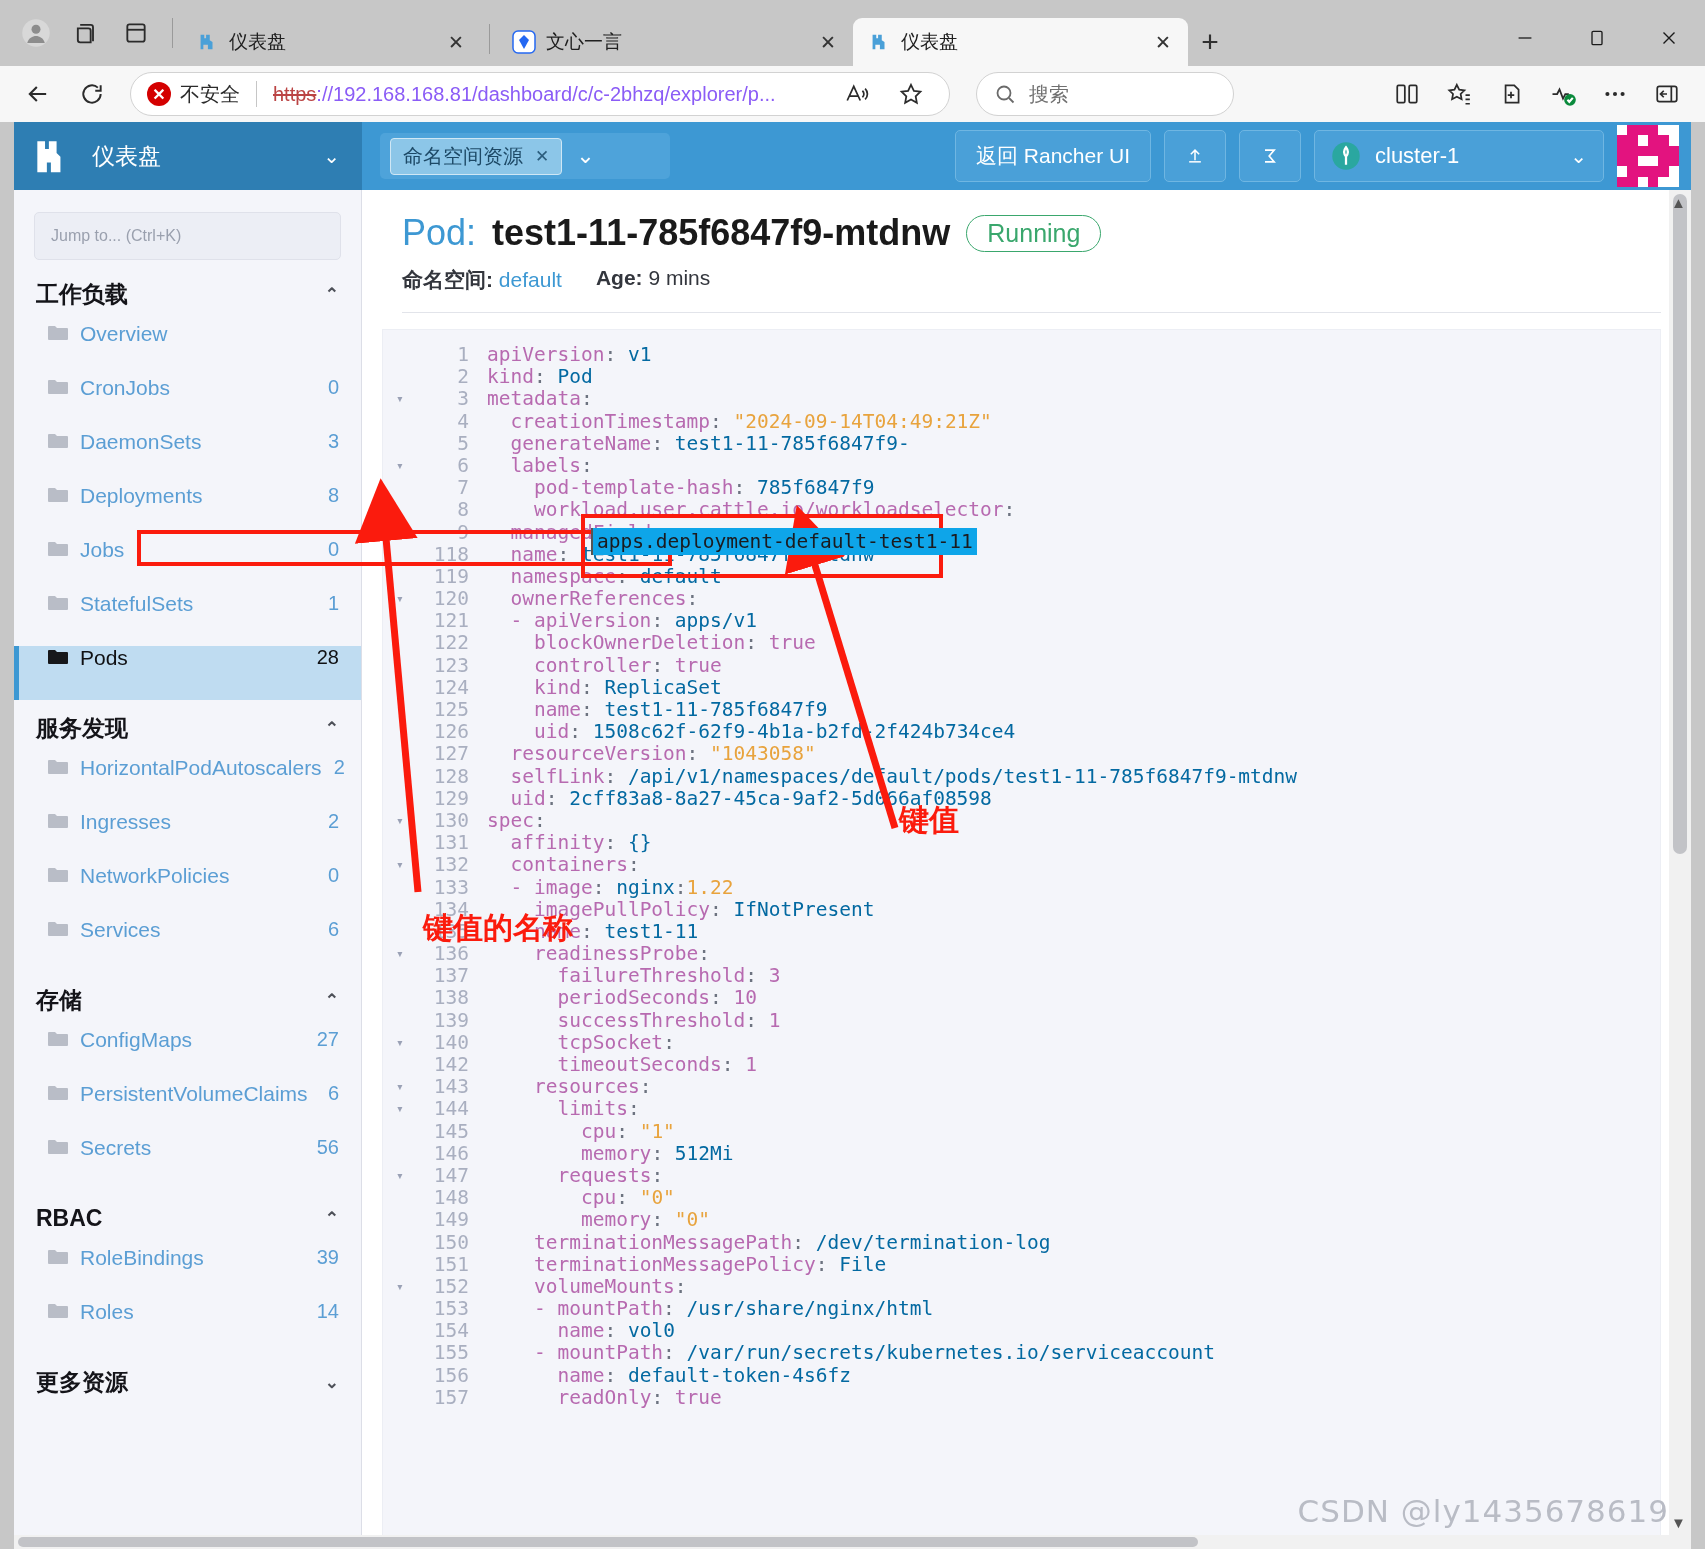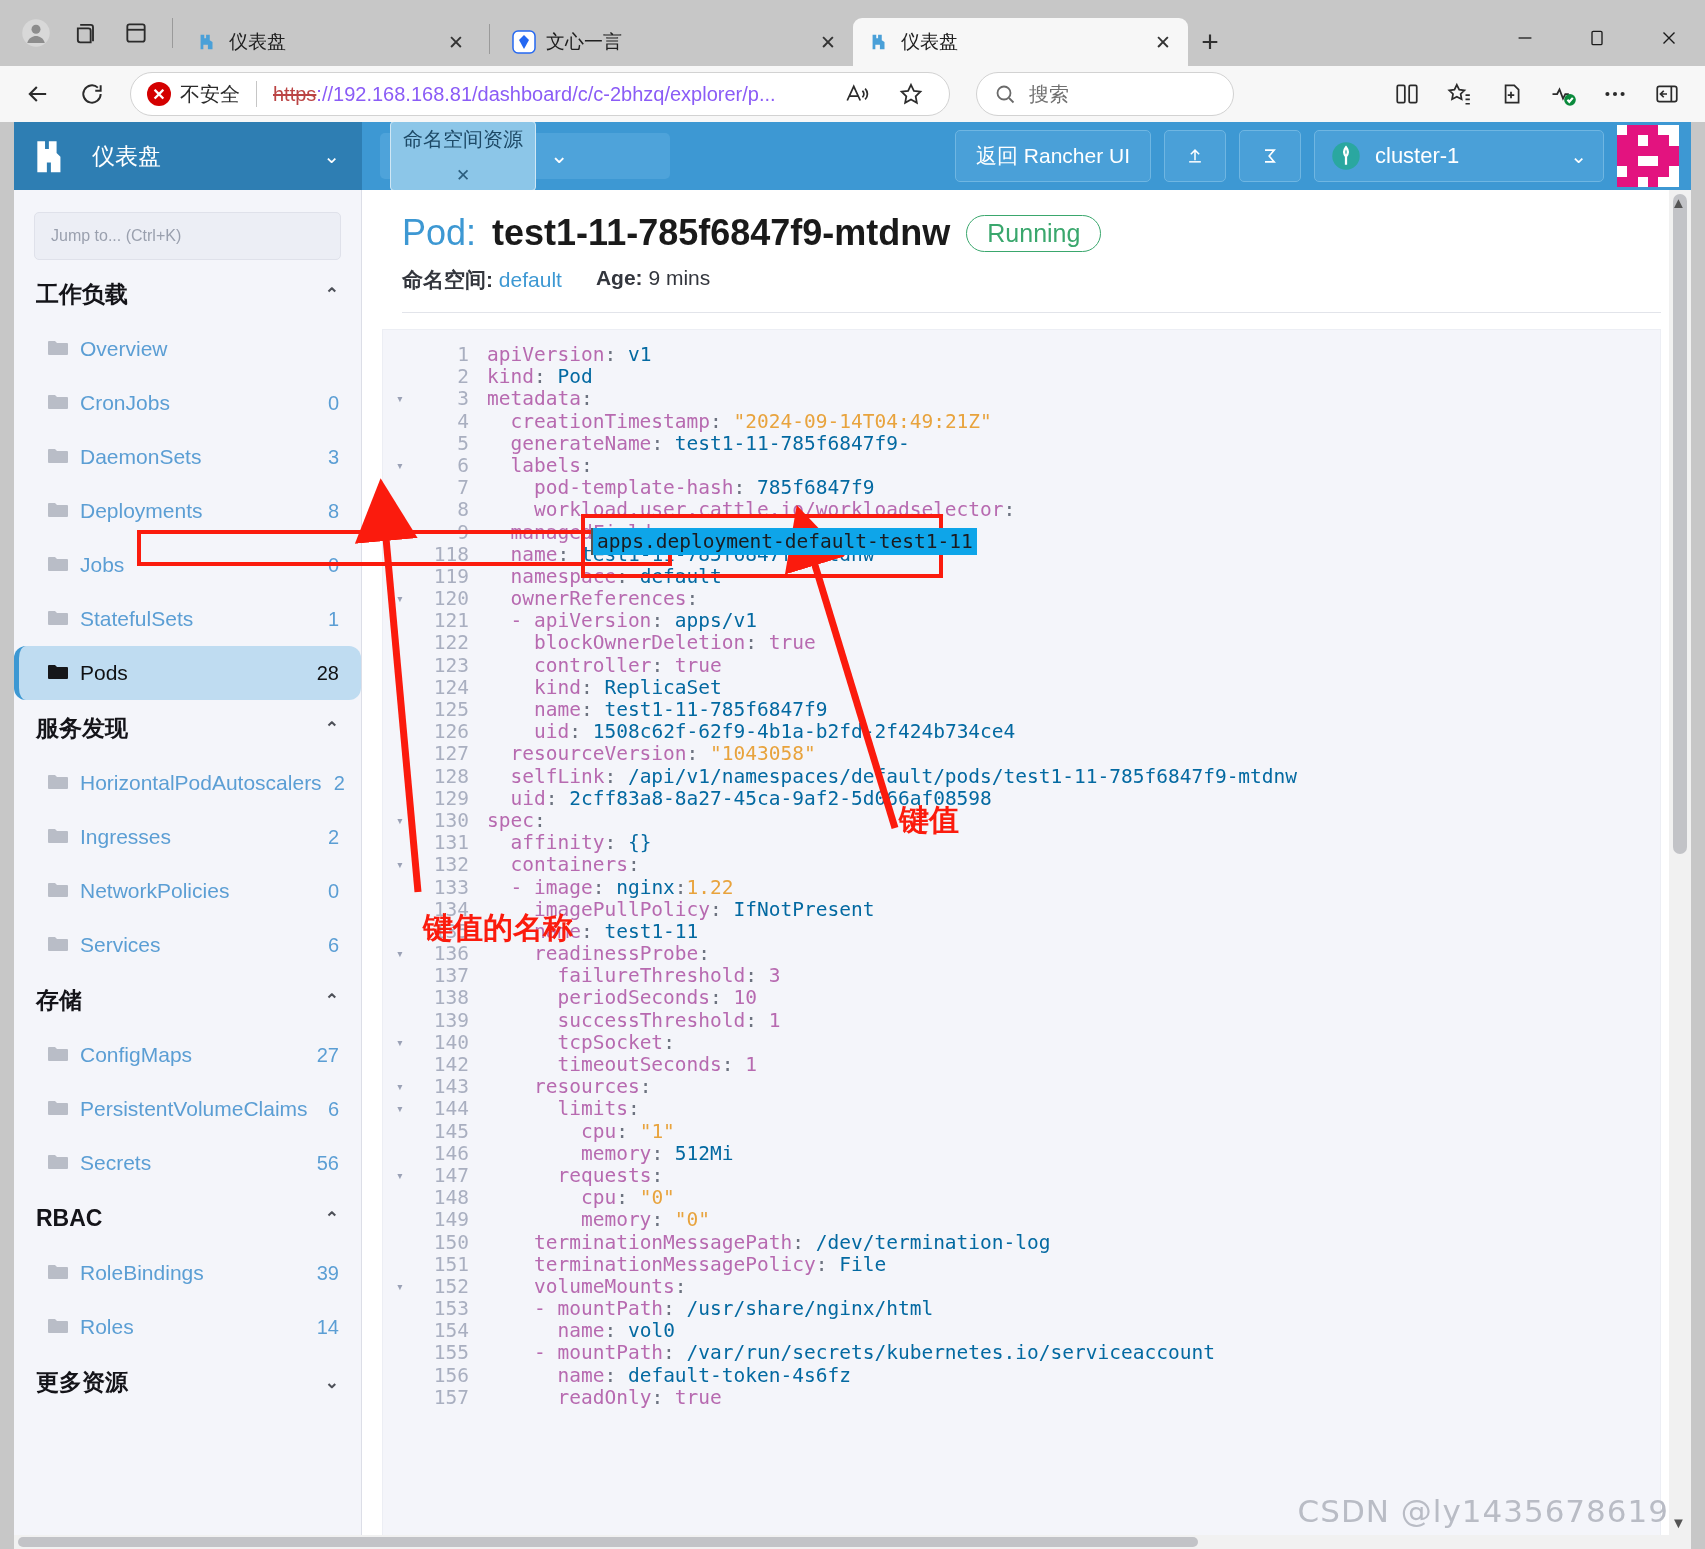--- a/index.html
+++ b/index.html
@@ -82,21 +82,21 @@
   .rh { position:absolute; left:0; top:0; width:1677px; height:68px; background:#3d98d3; display:flex; align-items:center; }
   .rh-logo { width:348px; height:68px; background:#2e7eb3; display:flex; align-items:center; padding-left:16px; gap:18px; }
   .rh-logo .txt { color:#fff; font-size:23px; }
   .rh-logo .chev { margin-left:auto; margin-right:22px; color:#fff; font-size:20px; }
   .ns-select {
     margin-left:18px; height:46px; min-width:290px; background:#4ea3da; border-radius:5px;
     display:flex; align-items:center; padding:0 10px; gap:10px;
   }
   .ns-chip {
     background:#8cc6e8; border:1px solid #cfe7f5; border-radius:4px; color:#1d4966;
-    font-size:20px; padding:4px 12px; display:flex; align-items:center; gap:12px;flex-direction:column;
+    font-size:20px; padding:4px 12px; display:flex; align-items:center; gap:12px;
   }
   .ns-chip .x { font-size:17px; color:#2b5d7d; }
   .ns-select .chev { color:#fff; font-size:22px; margin-left:4px; }
   .rh-right { margin-left:auto; display:flex; align-items:center; gap:13px; padding-right:12px; }
   .rh-btn {
     height:52px; background:#4aa0d8; border:1px solid #6fb6e2; border-radius:5px; color:#fff;
     display:flex; align-items:center; justify-content:center; padding:0 20px; font-size:21px;
   }
   .rh-icon-btn { width:62px; }
   .cluster-sel {
@@ -115,24 +115,24 @@
     margin:22px 20px 6px 20px; height:48px; border:1px solid #dfe1ea; border-radius:5px;
     background:#eceef5; display:flex; align-items:center; padding:0 16px;
     color:#9aa0ae; font-size:16px;
   }
   .nav-group {
     display:flex; align-items:center; padding:0 22px; height:56px;
     font-size:23px; color:#141419; font-weight:600;
   }
   .nav-group .caret { margin-left:auto; color:#4d5058; font-size:17px; }
   .nav-item {
-    display:flex; align-items:center; height:54px; padding:0 22px 0 34px;
+    display:flex; align-items:flex-start; height:54px; padding:0 22px 0 34px;
     font-size:21px; color:#5b9ed4; gap:12px;
   }
-  .nav-item.active { background:#bfdcf1; color:#0f1013; border-left:5px solid #3d98d3; padding-left:29px;border-radius:12px; }
+  .nav-item.active { background:#bfdcf1; color:#0f1013; border-left:5px solid #3d98d3; padding-left:29px; }
   .nav-item.active .nav-count { color:#0f1013; }
   .nav-item .folder { flex:none; }
   .nav-count { margin-left:auto; font-size:20px; color:#5b9ed4; }
 
   
   .main {
     position:absolute; left:348px; top:68px; right:0; bottom:0;
     background:#fff; overflow:hidden;
   }
   .title-row { padding:22px 30px 0 40px; display:flex; align-items:baseline; gap:16px; }

